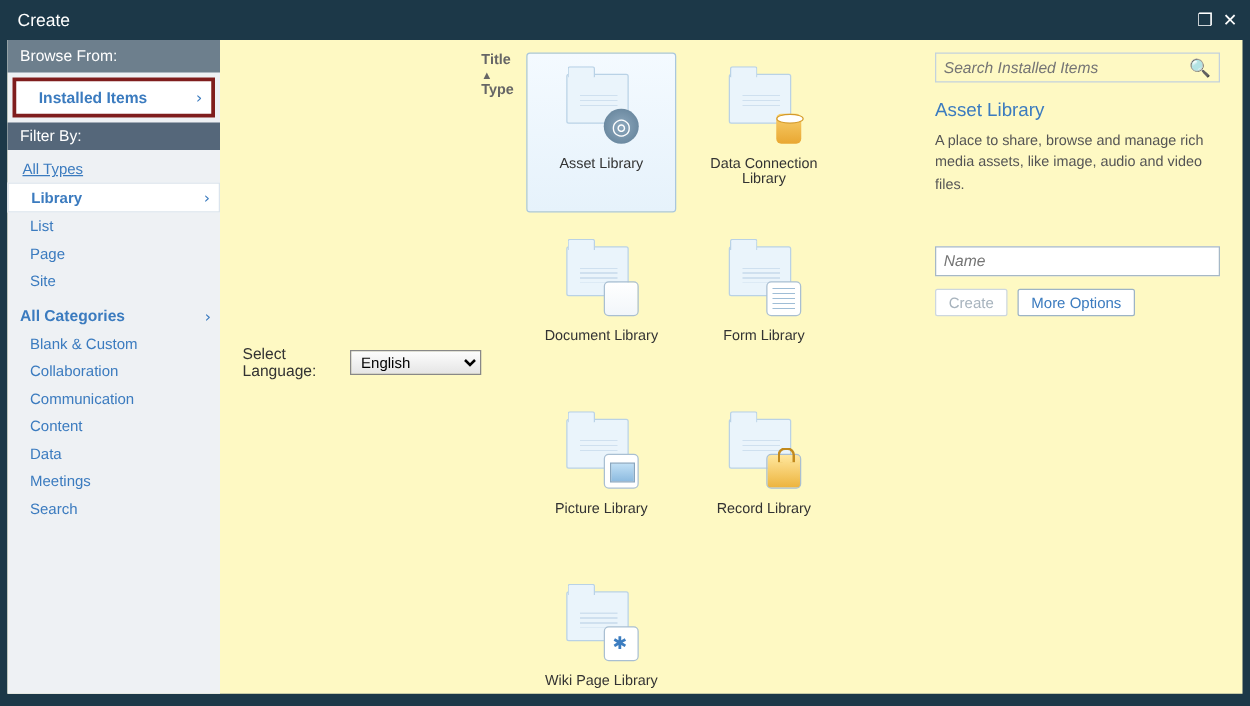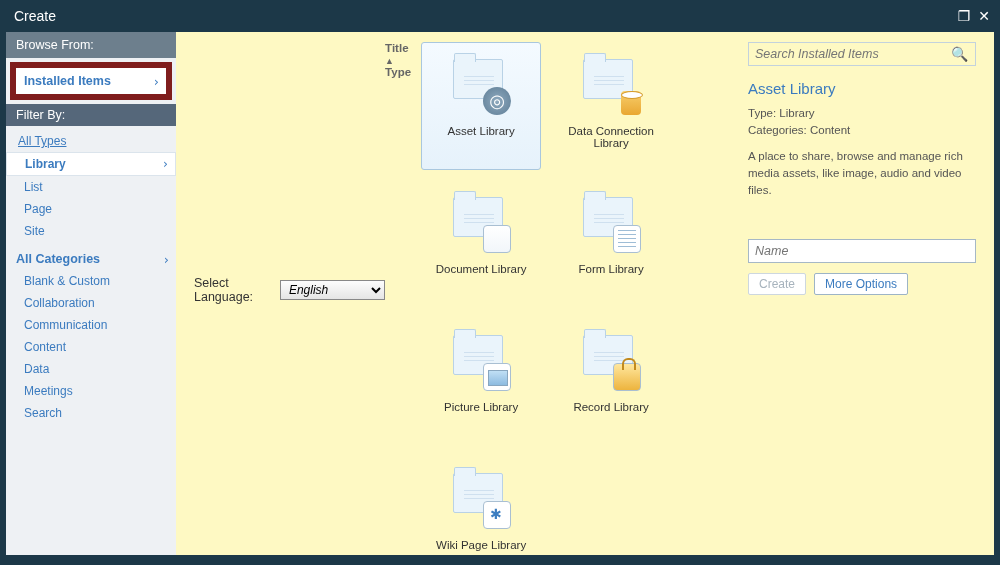--- a/index.html
+++ b/index.html
@@ -7,31 +7,31 @@
   .dialog { width: 1000px; height: 565px; background: #1c3848; padding: 4px 6px 10px 6px; display: flex; flex-direction: column; }
   .titlebar { display: flex; align-items: center; justify-content: space-between; color: #ffffff; font-size: 14px; padding: 4px 4px 8px 8px; }
   .titlebar .title { font-weight: normal; }
   .titlebar .ctrls { display: flex; align-items: center; gap: 8px; }
   .titlebar .ctrls span { cursor: pointer; color: #ffffff; font-size: 14px; line-height: 1; }
   .content { flex: 1; background: #fef9c3; display: flex; min-height: 0; }
   
   .sidebar { width: 170px; background: #eef1f4; display: flex; flex-direction: column; font-size: 12.5px; }
   .sb-header { background: #6d7f8d; color: #ffffff; padding: 6px 10px; font-size: 12.5px; }
   .sb-section-head { background: #55677a; color: #ffffff; padding: 4px 10px; font-size: 12.5px; }
-  .sb-inst { margin: 4px; padding: 6px 8px; border: 6px solid #7f1d1d; background: #ffffff; color: #3b7bbf; font-weight: bold; position: relative; cursor: pointer; }
+  .sb-inst { margin: 4px; padding: 6px 18px; border: 3px solid #7f1d1d; background: #ffffff; color: #3b7bbf; font-weight: bold; position: relative; cursor: pointer; }
   .sb-link { padding: 4px 12px 4px 18px; color: #3b7bbf; cursor: pointer; position: relative; font-size: 12px; }
   .sb-cat-head { padding: 4px 10px; color: #3b7bbf; font-weight: bold; margin-top: 6px; position: relative; cursor: pointer; }
   .sb-sel { background: #ffffff; border: 1px solid #dbe4ec; }
   .chev { position: absolute; right: 6px; top: 50%; transform: translateY(-50%); font-family: monospace; font-weight: normal; color: #3b7bbf; }
   
   .main { flex: 1; display: flex; min-width: 0; }
   .grid-area { flex: 1; padding: 10px 18px; display: flex; flex-direction: row; }
   .topbar { display: flex; align-items: center; justify-content: flex-end; padding: 4px 0 12px 0; }
   .topbar label { font-size: 12.5px; color: #333; margin-right: 6px; }
-  .lang-select { width: 126px; font-size: 12px; border: 1px solid #888; background: linear-gradient(#fdfdfd,#e5e5e5); padding: 1px 4px; appearance: auto; font-style: italic; }
+  .lang-select { width: 126px; font-size: 12px; border: 1px solid #888; background: linear-gradient(#fdfdfd,#e5e5e5); padding: 1px 4px; appearance: auto; }
   .sortbar { font-size: 11.5px; color: #666; padding-bottom: 4px; font-weight: bold; }
   .sortbar span { margin-right: 10px; cursor: pointer; }
   .sort-ind { font-size: 9px; }
   .items { display: flex; flex-wrap: wrap; gap: 10px 10px; align-content: flex-start; }
   .item { width: 120px; height: 128px; display: flex; flex-direction: column; align-items: center; justify-content: flex-start; padding-top: 10px; cursor: pointer; border: 1px solid transparent; font-size: 11.5px; color: #333; text-align: center; }
   .item.selected { border: 1px solid #a9c7de; background: linear-gradient(#f4faff,#e6f2fb); border-radius: 3px; }
   .icon-wrap { width: 64px; height: 64px; position: relative; margin-bottom: 8px; }
   .folder { position: absolute; left: 4px; top: 6px; width: 50px; height: 40px; background: #eaf4fb; border: 1px solid #b9d2e6; border-radius: 2px; }
   .folder::before { content: ""; position: absolute; left: 0; top: -7px; width: 20px; height: 8px; background: #eaf4fb; border: 1px solid #b9d2e6; border-bottom: none; border-radius: 2px 2px 0 0; }
   .lines { position: absolute; left: 10px; top: 16px; width: 30px; height: 12px; background: repeating-linear-gradient(#cfe0ef 0, #cfe0ef 1px, transparent 1px, transparent 4px); }
@@ -178,26 +178,20 @@
           </div>
         </div>
       </div>
 
       <div class="right">
         <div class="search">
           <input placeholder="Search Installed Items" style="">
           <span class="mag">🔍</span>
         </div>
         <div class="rp-title">Asset Library</div>
-        <div class="rp-meta">
-          <span>Type:</span>
-          <span>Library</span><br>
-          <span>Categories:</span>
-          <span>Content</span>
-        </div>
         <div class="rp-desc">A place to share, browse and manage rich media assets, like image, audio and video files.</div>
         <input class="name-input" placeholder="Name" style="">
         <div class="rp-buttons">
           <button class="disabled">Create</button>
           <button>More Options</button>
         </div>
       </div>
     </div>
   </div>
 </div>

